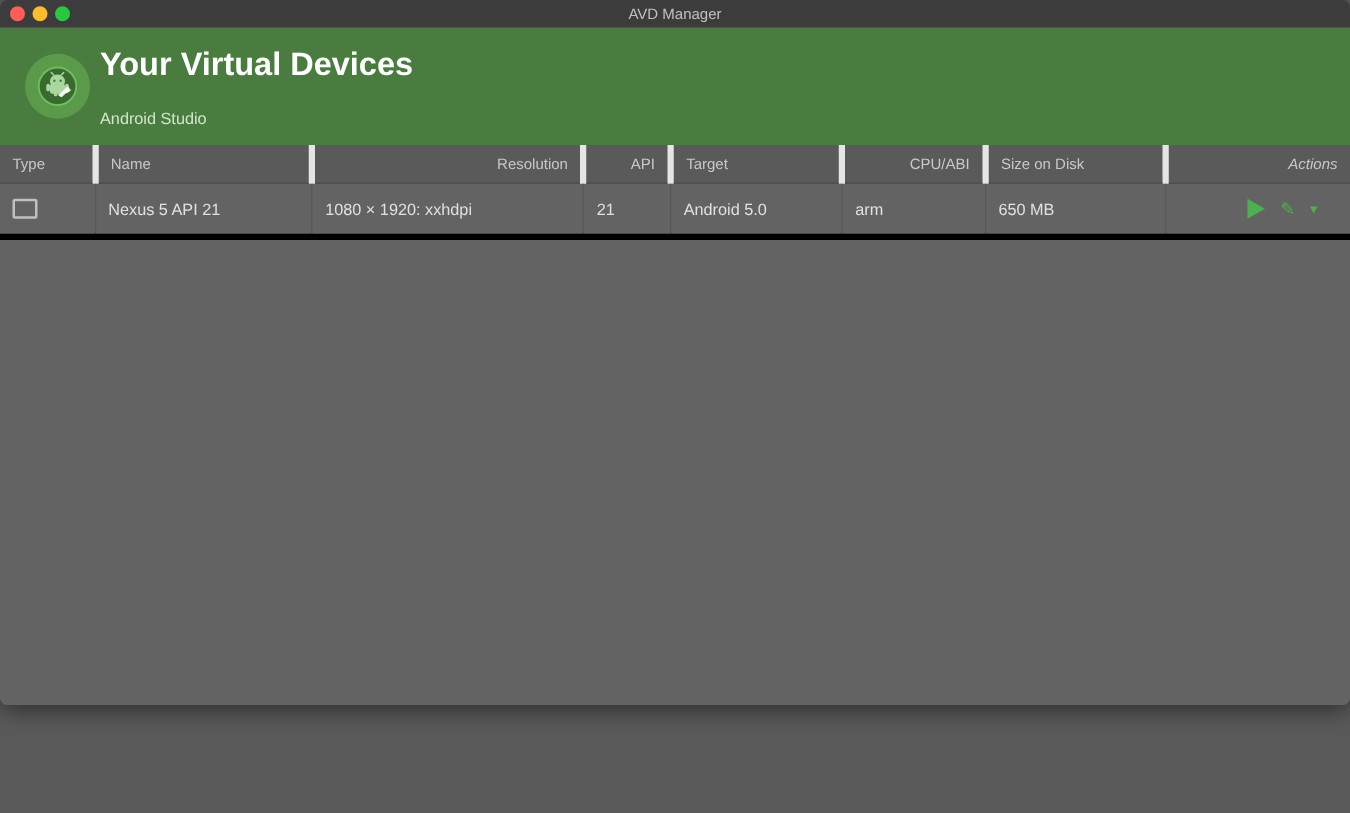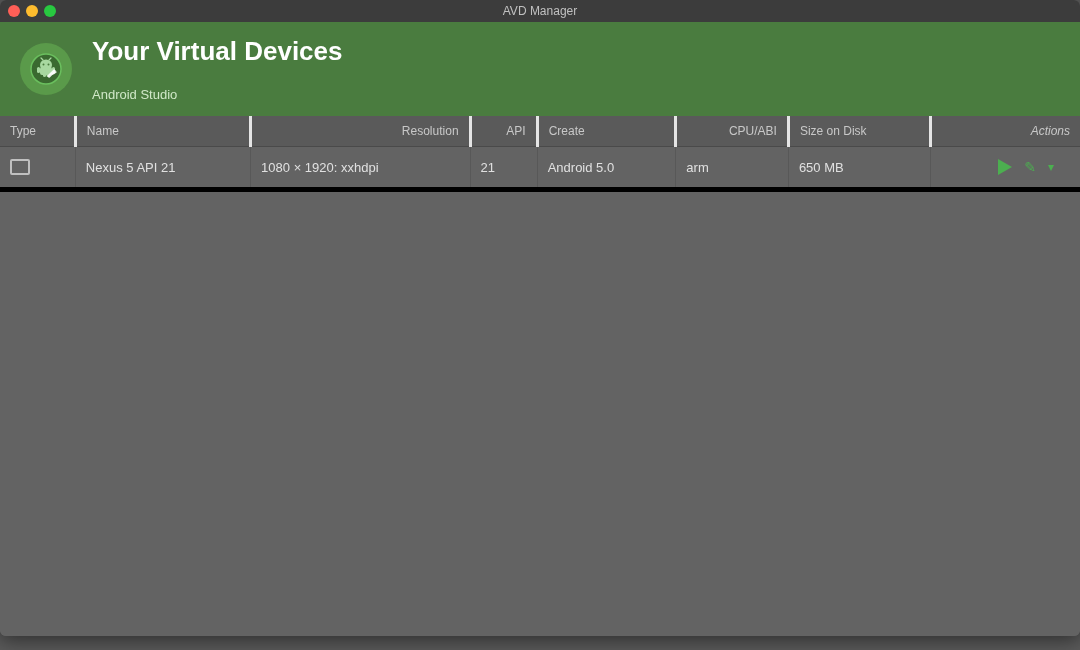--- a/index.html
+++ b/index.html
@@ -9,21 +9,21 @@
       height: 650px;
       background: #5a5a5a;
       font-family: -apple-system, 'Helvetica Neue', Arial, sans-serif;
       overflow: hidden;
       position: relative;
     }
 
     
     .window {
       width: 1080px;
-      height: 636px;
+      height: 564px;
       background: #636363;
       border-radius: 6px;
       overflow: hidden;
       display: flex;
       flex-direction: column;
       box-shadow: 0 4px 20px rgba(0,0,0,0.5);
     }
 
     .title-bar {
       background: #3c3c3c;
@@ -60,21 +60,21 @@
     .win-btn.close { background: #ff5f57; }
     .win-btn.minimize { background: #febc2e; }
     .win-btn.maximize { background: #28c840; }
 
     
     .header {
       background: #4a7c3f;
       padding: 14px 20px;
       display: flex;
       align-items: center;
-      gap: 20px;
+      gap: 8px;
       flex-shrink: 0;
     }
 
     .header-logo {
       width: 52px;
       height: 52px;
       background: #5a9a4a;
       border-radius: 50%;
       display: flex;
       align-items: center;
@@ -121,21 +121,21 @@
       background: #5a5a5a;
       border-bottom: 1px solid #4a4a4a;
     }
 
     thead th {
       color: #c8c8c8;
       font-size: 12px;
       font-weight: 500;
       padding: 8px 10px;
       text-align: left;
-      border-right: 3px solid #e5e5e5;
+      border-right: 5px solid #e5e5e5;
     }
 
     thead th:last-child {
       border-right: none;
       font-style: italic;
     }
 
     thead th.center { text-align: right; }
 
     tbody tr {
@@ -319,21 +319,21 @@
   </div>
 
   <div class="table-container">
     <table>
       <thead>
         <tr>
           <th>Type</th>
           <th>Name</th>
           <th class="center">Resolution</th>
           <th class="center">API</th>
-          <th>Create</th>
+          <th>Target</th>
           <th class="center">CPU/ABI</th>
           <th>Size on Disk</th>
           <th class="center">Actions</th>
         </tr>
       </thead>
       <tbody>
         <tr>
           <td>
             <span class="device-icon"></span>
           </td>

